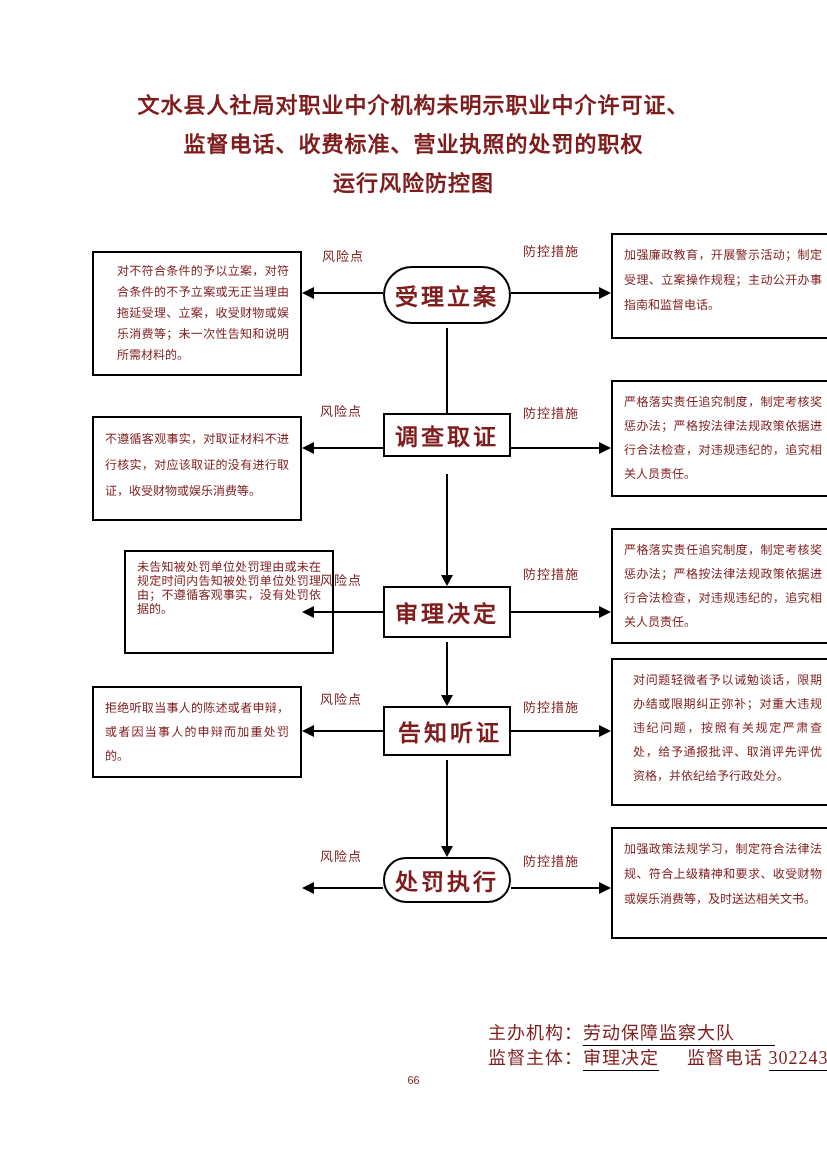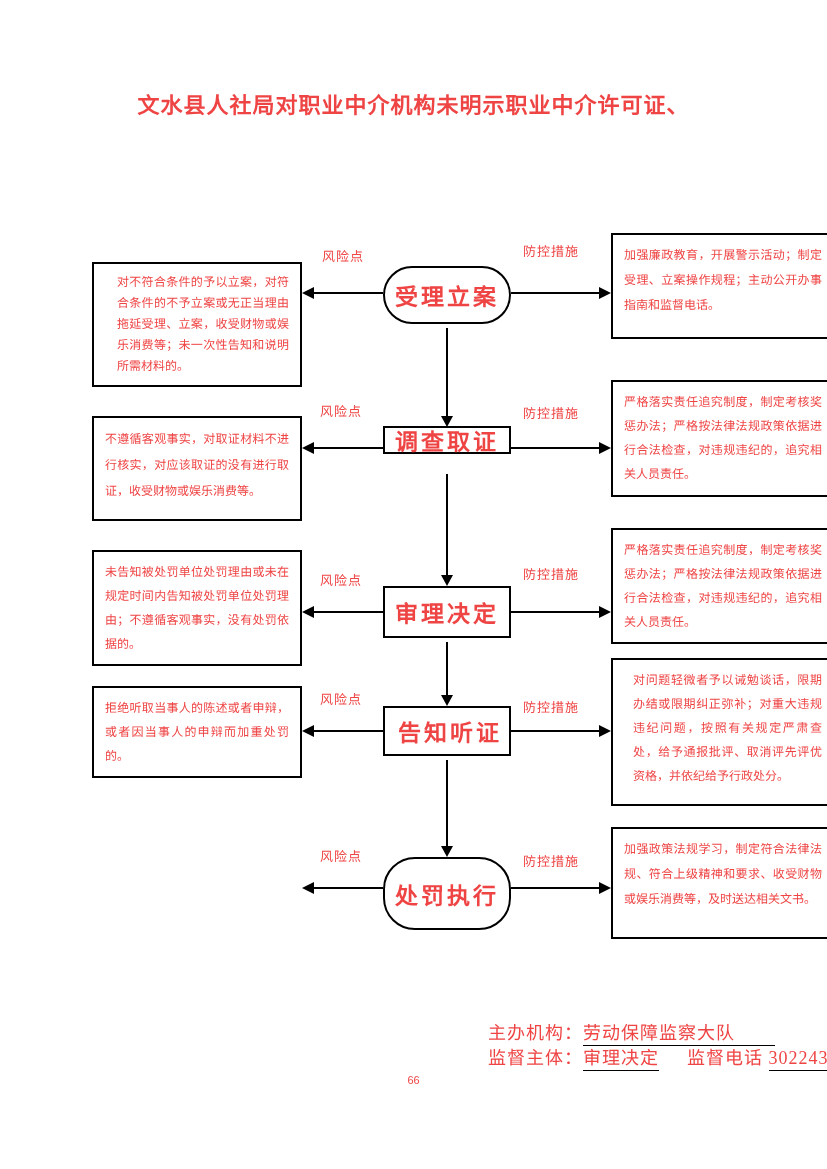--- a/index.html
+++ b/index.html
@@ -6,21 +6,21 @@
     margin: 0;
     padding: 0;
     background: #ffffff;
   }
   .page {
     position: relative;
     width: 827px;
     height: 1169px;
     margin: 0 auto;
     background: #ffffff;
-    color: #ef4444;
+    color: #7f1d1d;
     font-family: "Liberation Serif", "DejaVu Serif", serif;
     overflow: hidden;
   }
   .title {
     position: absolute;
     top: 86px;
     left: 0;
     width: 100%;
     text-align: center;
     font-family: "Liberation Sans", "DejaVu Sans", sans-serif;
@@ -120,49 +120,51 @@
     font-size: 11px;
   }
 </style>
 </head>
 <body>
 
 <div class="page">
 
   <div class="title">
     <span>文水县人社局对职业中介机构未明示职业中介许可证、</span>
+    <span>监督电话、收费标准、营业执照的处罚的职权</span>
+    <span>运行风险防控图</span>
   </div>
 
-  <div class="box left-box" style="top:262px; min-height:119px; line-height:21px;padding-left:23px;">对不符合条件的予以立案，对符合条件的不予立案或无正当理由拖延受理、立案，收受财物或娱乐消费等；未一次性告知和说明所需材料的。</div>
+  <div class="box left-box" style="top:251px; min-height:119px; line-height:21px;padding-left:23px;">对不符合条件的予以立案，对符合条件的不予立案或无正当理由拖延受理、立案，收受财物或娱乐消费等；未一次性告知和说明所需材料的。</div>
   <span class="flow-label" style="left:322px; top:246px;">风险点</span>
   <div class="head-left" style="left:302px; top:287px;"></div>
   <div class="hline" style="left:313px; top:292px; width:70px;"></div>
   <div class="node stadium" style="top:266px; height:58px;">受理立案</div>
   <span class="flow-label" style="left:523px; top:241px;">防控措施</span>
   <div class="hline" style="left:511px; top:292px; width:88px;"></div>
   <div class="head-right" style="left:599px; top:287px;"></div>
   <div class="box right-box" style="top:233px; min-height:106px; line-height:25px;">加强廉政教育，开展警示活动；制定受理、立案操作规程；主动公开办事指南和监督电话。</div>
 
   <div class="vline" style="left:446px; top:328px; height:88px;"></div>
   <div class="head-down" style="left:441px; top:416px;"></div>
 
   <div class="box left-box" style="top:416px; min-height:105px; line-height:26px;">不遵循客观事实，对取证材料不进行核实，对应该取证的没有进行取证，收受财物或娱乐消费等。</div>
   <span class="flow-label" style="left:320px; top:401px;">风险点</span>
   <div class="head-left" style="left:302px; top:442px;"></div>
   <div class="hline" style="left:313px; top:447px; width:70px;"></div>
-  <div class="node" style="top:426px; height:28px;">调查取证</div>
+  <div class="node" style="top:413px; height:44px;">调查取证</div>
   <span class="flow-label" style="left:523px; top:403px;">防控措施</span>
   <div class="hline" style="left:511px; top:447px; width:88px;"></div>
   <div class="head-right" style="left:599px; top:442px;"></div>
   <div class="box right-box" style="top:380px; min-height:117px; line-height:24px;">严格落实责任追究制度，制定考核奖惩办法；严格按法律法规政策依据进行合法检查，对违规违纪的，追究相关人员责任。</div>
 
   <div class="vline" style="left:446px; top:474px; height:101px;"></div>
   <div class="head-down" style="left:441px; top:575px;"></div>
 
-  <div class="box left-box" style="top:550px; min-height:104px; line-height:24px;">未告知被处罚单位处罚理由或未在规定时间内告知被处罚单位处罚理由；不遵循客观事实，没有处罚依据的。</div>
+  <div class="box left-box" style="top:550px; min-height:104px; line-height:14px;margin-left:32px;">未告知被处罚单位处罚理由或未在规定时间内告知被处罚单位处罚理由；不遵循客观事实，没有处罚依据的。</div>
   <span class="flow-label" style="left:320px; top:570px;">风险点</span>
   <div class="head-left" style="left:302px; top:606px;"></div>
   <div class="hline" style="left:313px; top:611px; width:70px;"></div>
   <div class="node" style="top:586px; height:52px;">审理决定</div>
   <span class="flow-label" style="left:523px; top:564px;">防控措施</span>
   <div class="hline" style="left:511px; top:611px; width:88px;"></div>
   <div class="head-right" style="left:599px; top:606px;"></div>
   <div class="box right-box" style="top:528px; min-height:111px; line-height:24px;">严格落实责任追究制度，制定考核奖惩办法；严格按法律法规政策依据进行合法检查，对违规违纪的，追究相关人员责任。</div>
 
   <div class="vline" style="left:446px; top:642px; height:53px;"></div>
@@ -177,21 +179,21 @@
   <div class="hline" style="left:511px; top:730px; width:88px;"></div>
   <div class="head-right" style="left:599px; top:725px;"></div>
   <div class="box right-box" style="top:658px; min-height:148px; line-height:24px;padding-left:20px;">对问题轻微者予以诫勉谈话，限期办结或限期纠正弥补；对重大违规违纪问题，按照有关规定严肃查处，给予通报批评、取消评先评优资格，并依纪给予行政处分。</div>
 
   <div class="vline" style="left:446px; top:760px; height:86px;"></div>
   <div class="head-down" style="left:441px; top:846px;"></div>
 
   <span class="flow-label" style="left:320px; top:846px;">风险点</span>
   <div class="head-left" style="left:302px; top:882px;"></div>
   <div class="hline" style="left:313px; top:887px; width:70px;"></div>
-  <div class="node stadium" style="top:857px; height:73px;">处罚执行</div>
+  <div class="node stadium" style="top:857px; height:46px;">处罚执行</div>
   <span class="flow-label" style="left:523px; top:851px;">防控措施</span>
   <div class="hline" style="left:511px; top:887px; width:88px;"></div>
   <div class="head-right" style="left:599px; top:882px;"></div>
   <div class="box right-box" style="top:827px; min-height:112px; line-height:25px;">加强政策法规学习，制定符合法律法规、符合上级精神和要求、收受财物或娱乐消费等，及时送达相关文书。</div>
 
   <div class="footer">
     <div>
       <span>主办机构：</span><span class="u" style="min-width:192px;">劳动保障监察大队</span>
     </div>
     <div>

